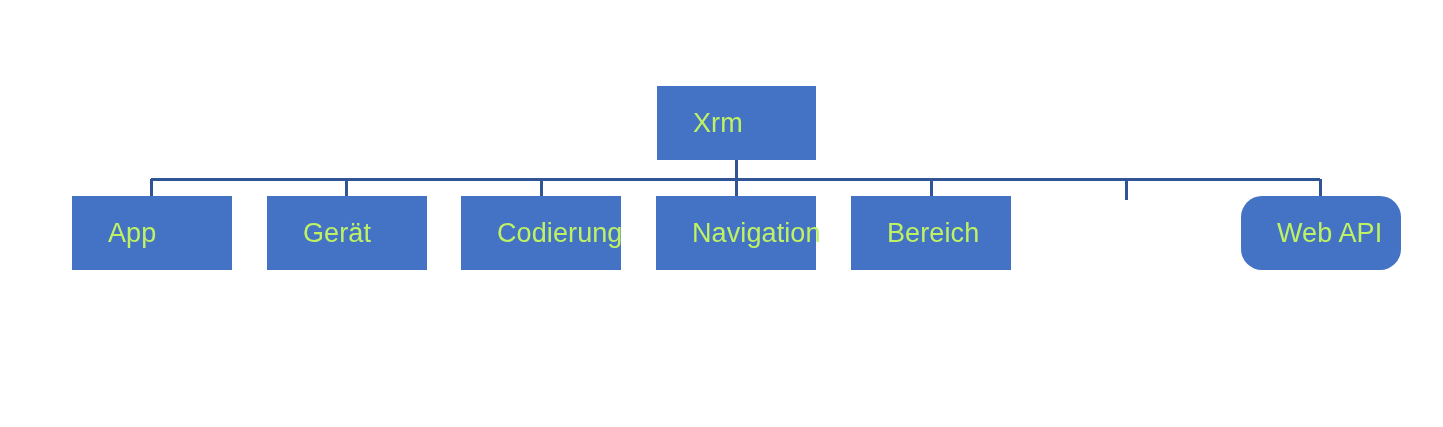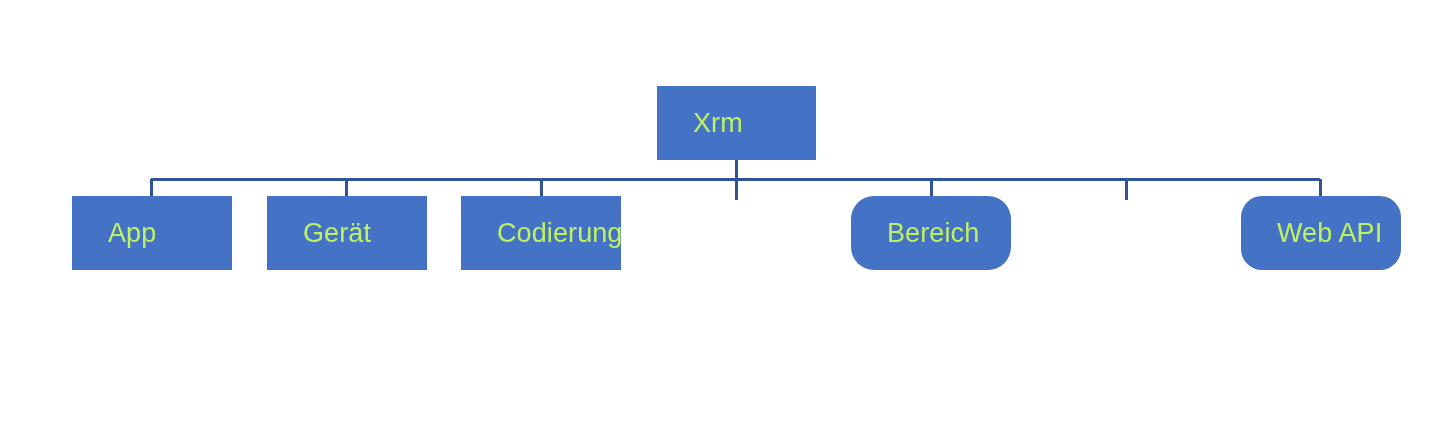--- a/index.html
+++ b/index.html
@@ -49,21 +49,21 @@
   .node-child {
     top: 196px;
     width: 160px;
     height: 74px;
     font-size: 27px;
   }
   .c0 { left: 72px; }
   .c1 { left: 267px; }
   .c2 { left: 461px; }
   .c3 { left: 656px; }
-  .c4 { left: 851px; border-radius: 23px; }
+  .c4 { left: 851px; }
   .c5 { left: 1046px; }
   .c6 { left: 1241px; border-radius: 21px; }
   .c5 .node-label { font-size: 26px; }
 </style>
 </head>
 <body>
 
 <div id="canvas">
 
   <svg id="connectors" viewBox="0 0 1443 427" xmlns="http://www.w3.org/2000/svg">
@@ -89,20 +89,23 @@
   </div>
 
   <div class="node node-child c1">
     <span class="node-label">Gerät</span>
   </div>
 
   <div class="node node-child c2">
     <span class="node-label">Codierung</span>
   </div>
 
+  <div class="node node-child c3">
+    <span class="node-label">Navigation</span>
+  </div>
 
   <div class="node node-child c4">
     <span class="node-label">Bereich</span>
   </div>
 
 
   <div class="node node-child c6">
     <span class="node-label">Web API</span>
   </div>
 

